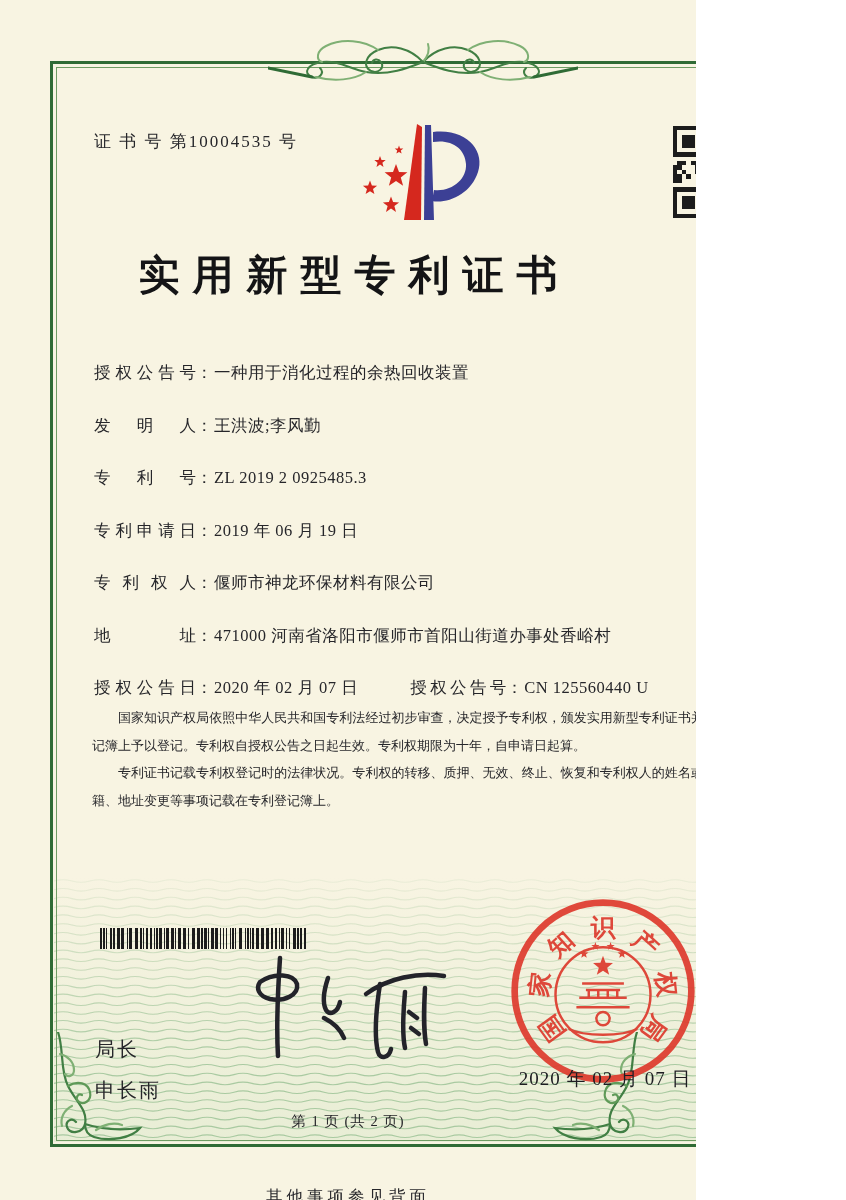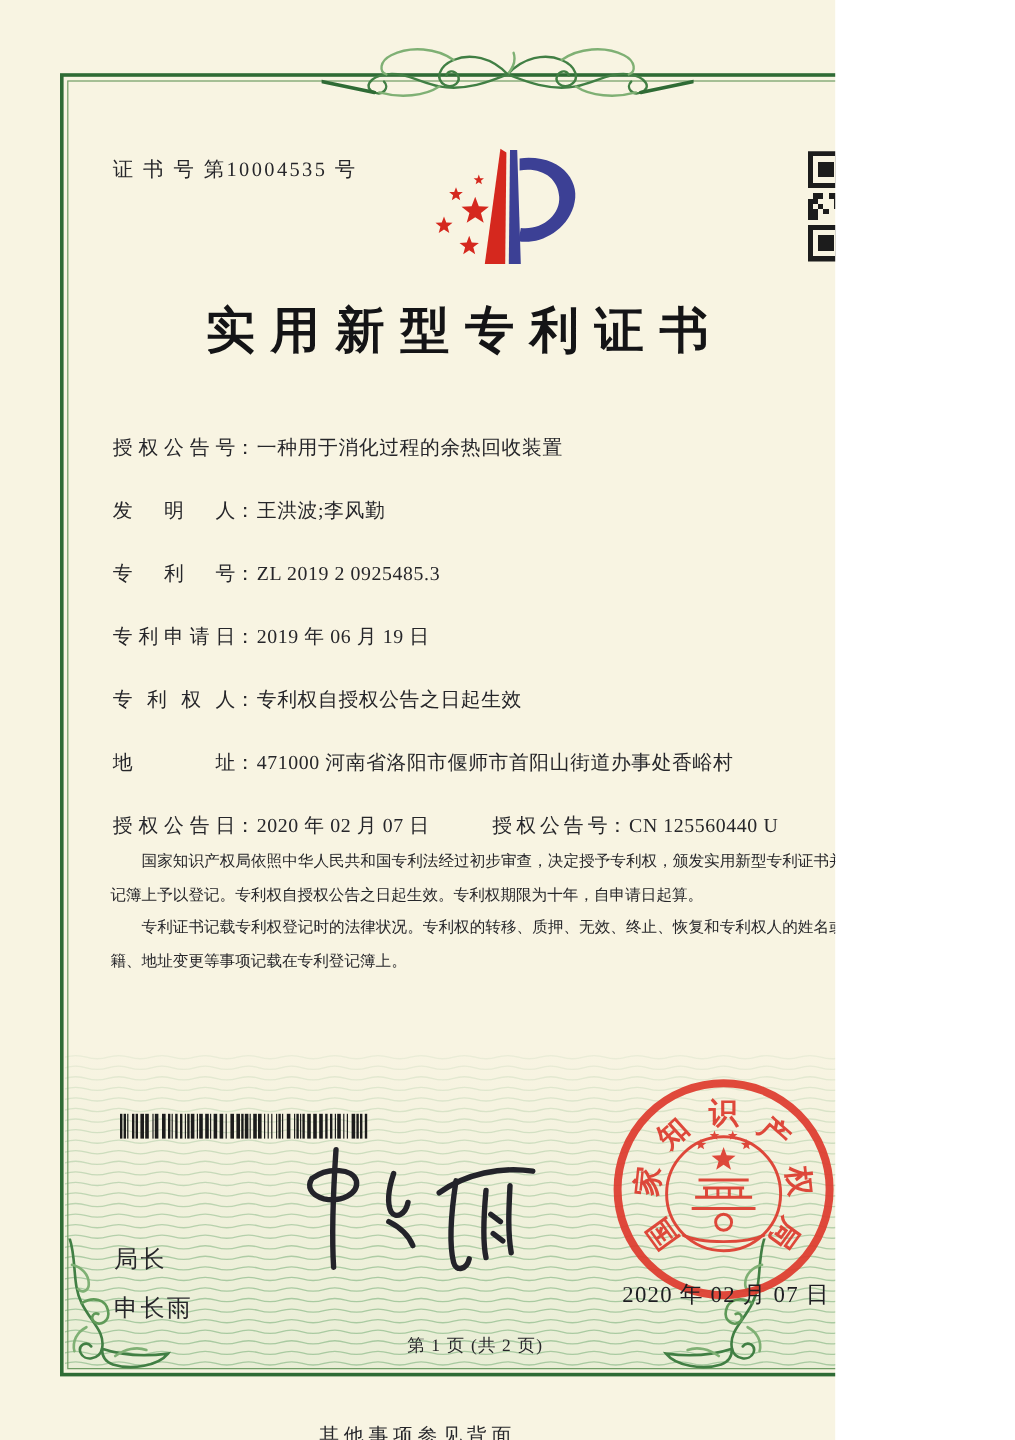--- a/index.html
+++ b/index.html
@@ -28,21 +28,21 @@
     position:absolute; left:94px; top:130px; font-size:17px;
     letter-spacing:2px; z-index:3;
   }
   .logo{position:absolute; left:330px; top:108px; z-index:3;}
   .qr{position:absolute; left:673px; top:126px; width:92px; height:92px; z-index:3;}
   .qr svg{width:100%; height:100%;}
 
   .title{
     position:absolute; left:0; top:248px; width:100%; text-align:center;
     font-size:41px; font-weight:bold; letter-spacing:13px; color:#141416;
-    text-indent:13px; z-index:3;padding-left:33px;
+    text-indent:13px; z-index:3;
   }
 
   .fields{position:absolute; left:94px; top:362px; width:680px; z-index:3; font-size:16.5px;}
   .frow{height:52.5px; white-space:nowrap;}
   .flabel{
     display:inline-block; width:102px; text-align:justify; text-align-last:justify;
     vertical-align:top;
   }
   .fcolon{display:inline-block; width:18px;}
   .fvalue{letter-spacing:0.5px;}
@@ -63,21 +63,21 @@
   .signature{position:absolute; left:228px; top:948px; z-index:4;}
 
   .seal{position:absolute; left:508px; top:896px; z-index:5;}
   .seal-date{
     position:absolute; left:515px; top:1066px; width:180px; text-align:center;
     font-size:19px; letter-spacing:1px; color:#1d1d22; z-index:6;
   }
 
   .page-info{
     position:absolute; left:0; top:1112px; width:100%; text-align:center;
-    font-size:14.5px; letter-spacing:1px; z-index:3;padding-left:48px;
+    font-size:14.5px; letter-spacing:1px; z-index:3;
   }
   .back-note{
     position:absolute; left:0; top:1162px; width:100%; text-align:center;
     font-size:16.5px; letter-spacing:4px; z-index:3;margin-top:24px;
   }
 </style>
 </head>
 <body>
 
 <div class="page">
@@ -322,21 +322,21 @@
     <div class="frow">
       <span class="flabel">发明人</span><span class="fcolon">：</span><span class="fvalue">王洪波;李风勤</span>
     </div>
     <div class="frow">
       <span class="flabel">专利号</span><span class="fcolon">：</span><span class="fvalue">ZL 2019 2 0925485.3</span>
     </div>
     <div class="frow">
       <span class="flabel">专利申请日</span><span class="fcolon">：</span><span class="fvalue">2019 年 06 月 19 日</span>
     </div>
     <div class="frow">
-      <span class="flabel">专利权人</span><span class="fcolon">：</span><span class="fvalue">专利权自授权公告之日起生效</span>
+      <span class="flabel">专利权人</span><span class="fcolon">：</span><span class="fvalue">偃师市神龙环保材料有限公司</span>
     </div>
     <div class="frow">
       <span class="flabel">地址</span><span class="fcolon">：</span><span class="fvalue">471000 河南省洛阳市偃师市首阳山街道办事处香峪村</span>
     </div>
     <div class="frow grant-row">
       <span><span class="flabel">授权公告日</span><span class="fcolon">：</span><span class="fvalue">2020 年 02 月 07 日</span></span>
       <span class="grant-right"><span class="flabel">授权公告号</span><span class="fcolon">：</span><span class="fvalue">CN 125560440 U</span></span>
     </div>
   </div>
 

